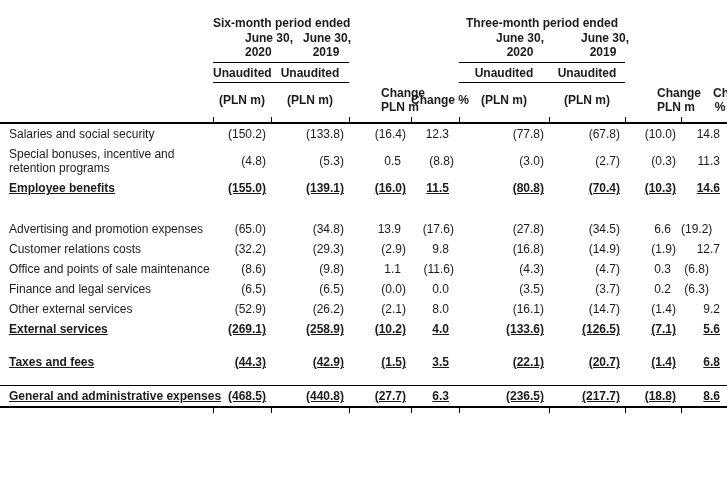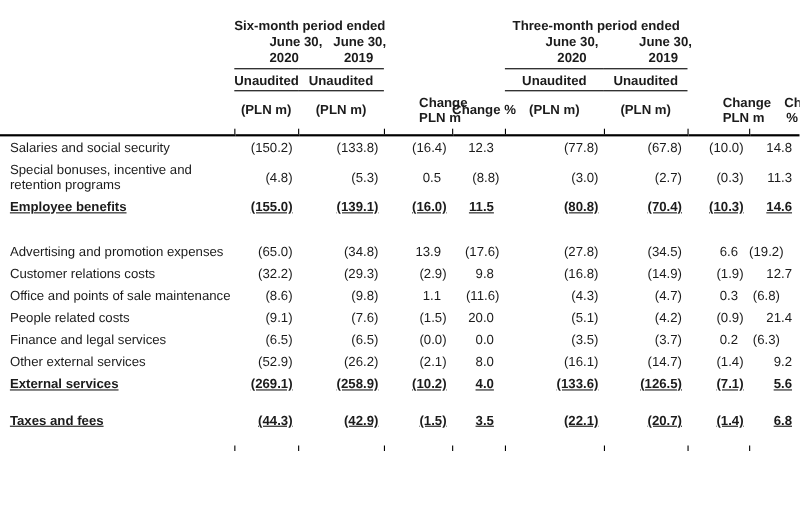--- a/index.html
+++ b/index.html
@@ -197,31 +197,20 @@
         <td class="val">(8.6)</td>
         <td class="val">(9.8)</td>
         <td class="val pos">1.1</td>
         <td class="val">(11.6)</td>
         <td class="val">(4.3)</td>
         <td class="val">(4.7)</td>
         <td class="val pos">0.3</td>
         <td class="val last">(6.8)</td>
       </tr>
       <tr class="">
-        <td class="label">People related costs</td>
-        <td class="val">(9.1)</td>
-        <td class="val">(7.6)</td>
-        <td class="val">(1.5)</td>
-        <td class="val pos">20.0</td>
-        <td class="val">(5.1)</td>
-        <td class="val">(4.2)</td>
-        <td class="val">(0.9)</td>
-        <td class="val pos last">21.4</td>
-      </tr>
-      <tr class="">
         <td class="label">Finance and legal services</td>
         <td class="val">(6.5)</td>
         <td class="val">(6.5)</td>
         <td class="val">(0.0)</td>
         <td class="val pos">0.0</td>
         <td class="val">(3.5)</td>
         <td class="val">(3.7)</td>
         <td class="val pos">0.2</td>
         <td class="val last">(6.3)</td>
       </tr>
@@ -257,20 +246,31 @@
         <td class="val">(1.5)</td>
         <td class="val pos">3.5</td>
         <td class="val">(22.1)</td>
         <td class="val">(20.7)</td>
         <td class="val">(1.4)</td>
         <td class="val pos last">6.8</td>
       </tr>
       <tr class="spacer sm">
         <td colspan="9"></td>
       </tr>
+      <tr class="bold total">
+        <td class="label">General and administrative expenses</td>
+        <td class="val">(468.5)</td>
+        <td class="val">(440.8)</td>
+        <td class="val">(27.7)</td>
+        <td class="val pos">6.3</td>
+        <td class="val">(236.5)</td>
+        <td class="val">(217.7)</td>
+        <td class="val">(18.8)</td>
+        <td class="val pos last">8.6</td>
+      </tr>
     </tbody>
 
   <tfoot>
     <tr class="ticks ticks-f">
       <td></td>
         <td class="t"></td>
         <td class="t"></td>
         <td class="t"></td>
         <td class="t"></td>
       <td class="t"></td>

